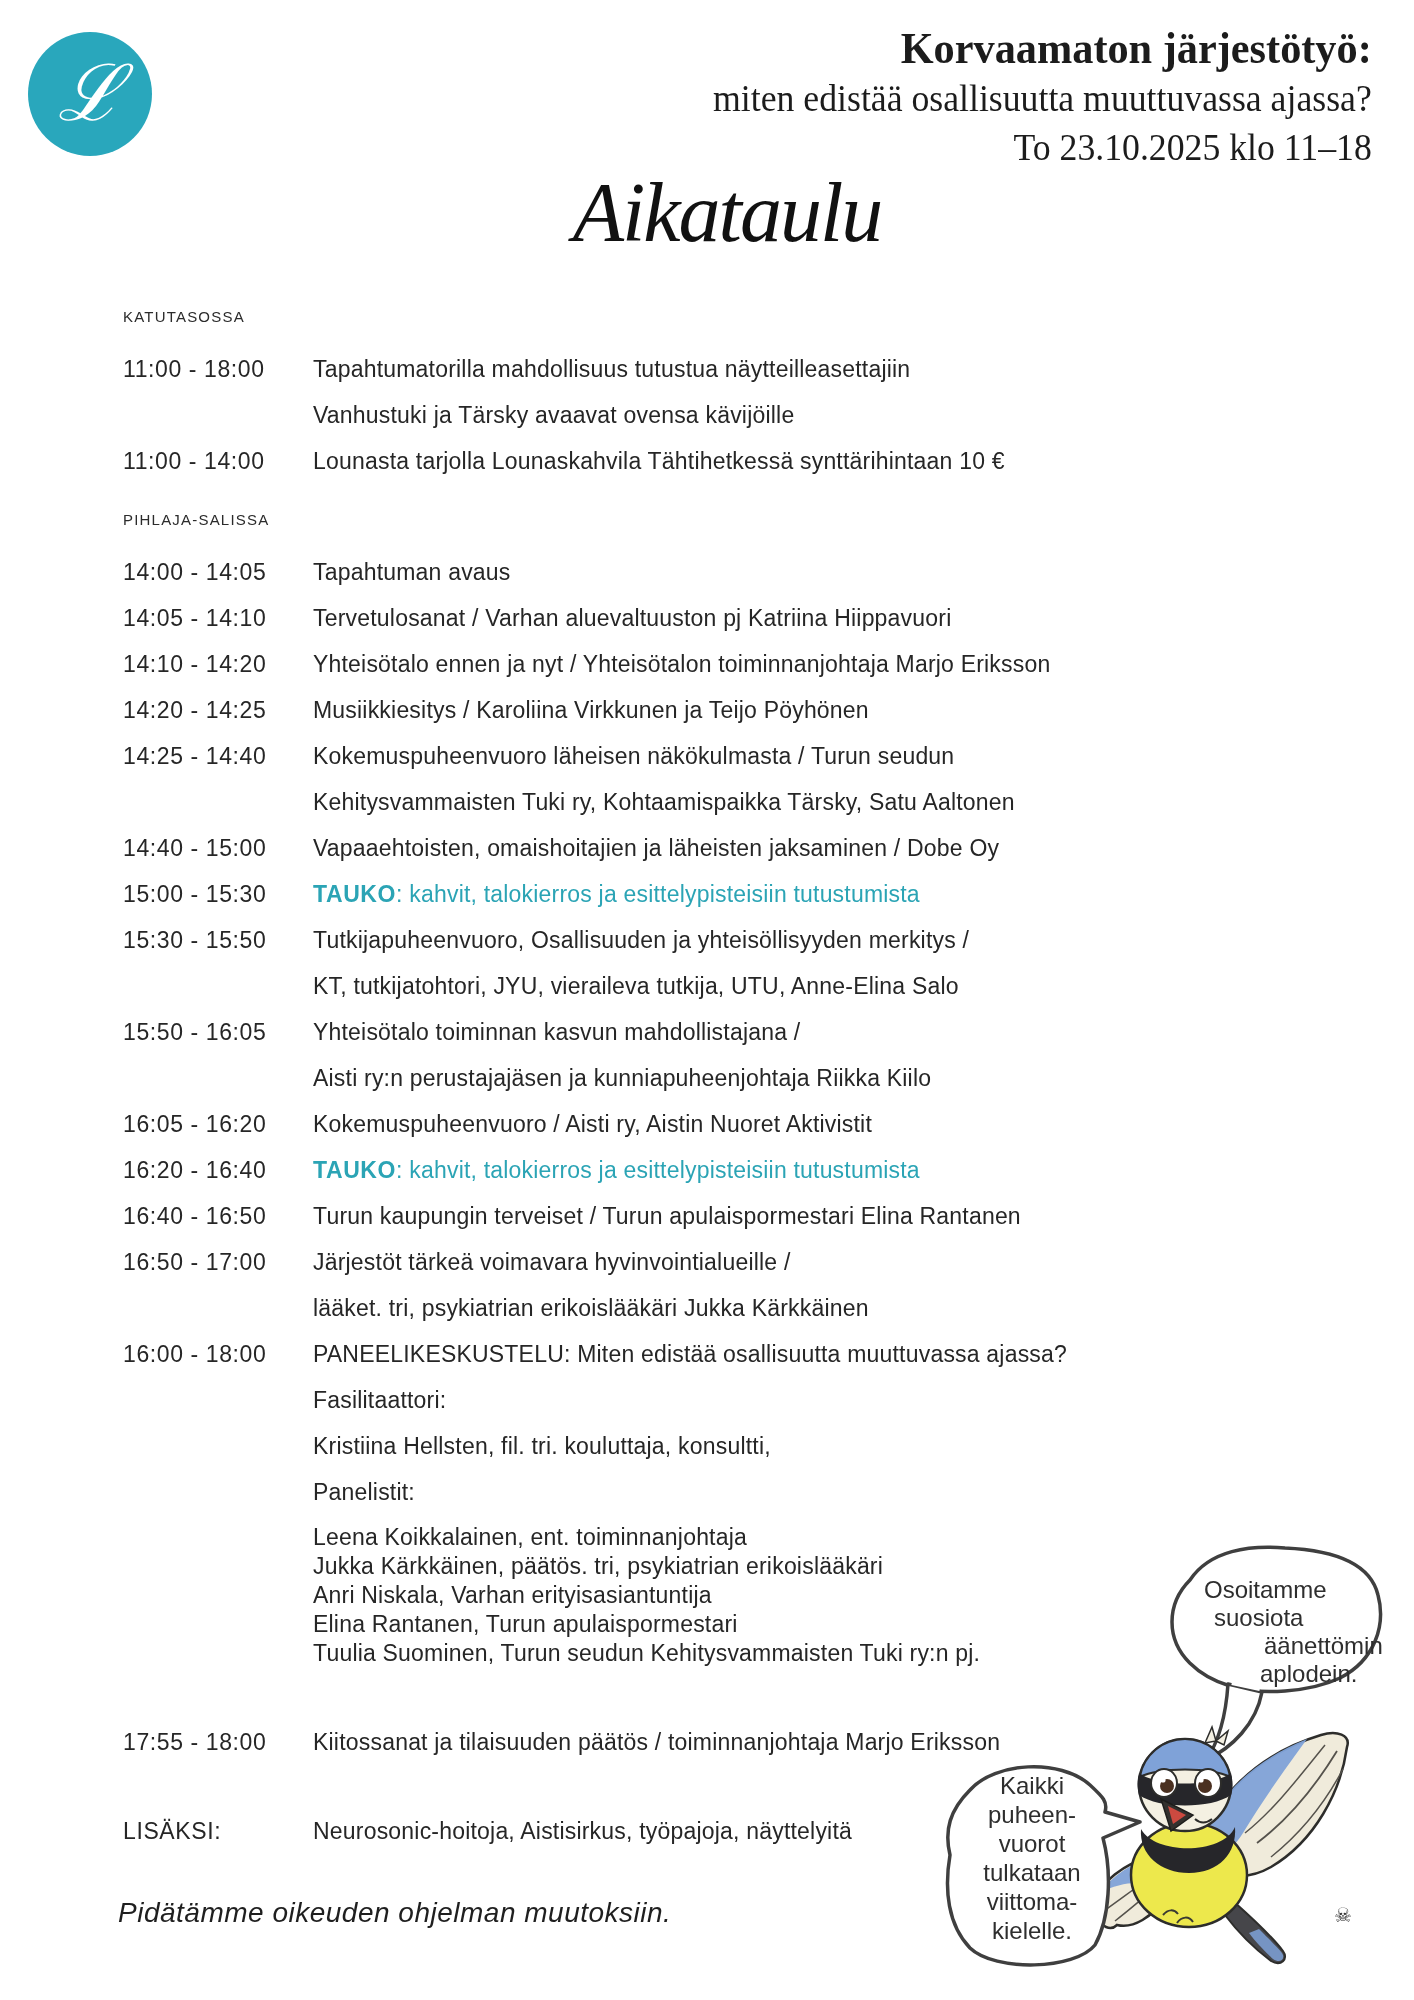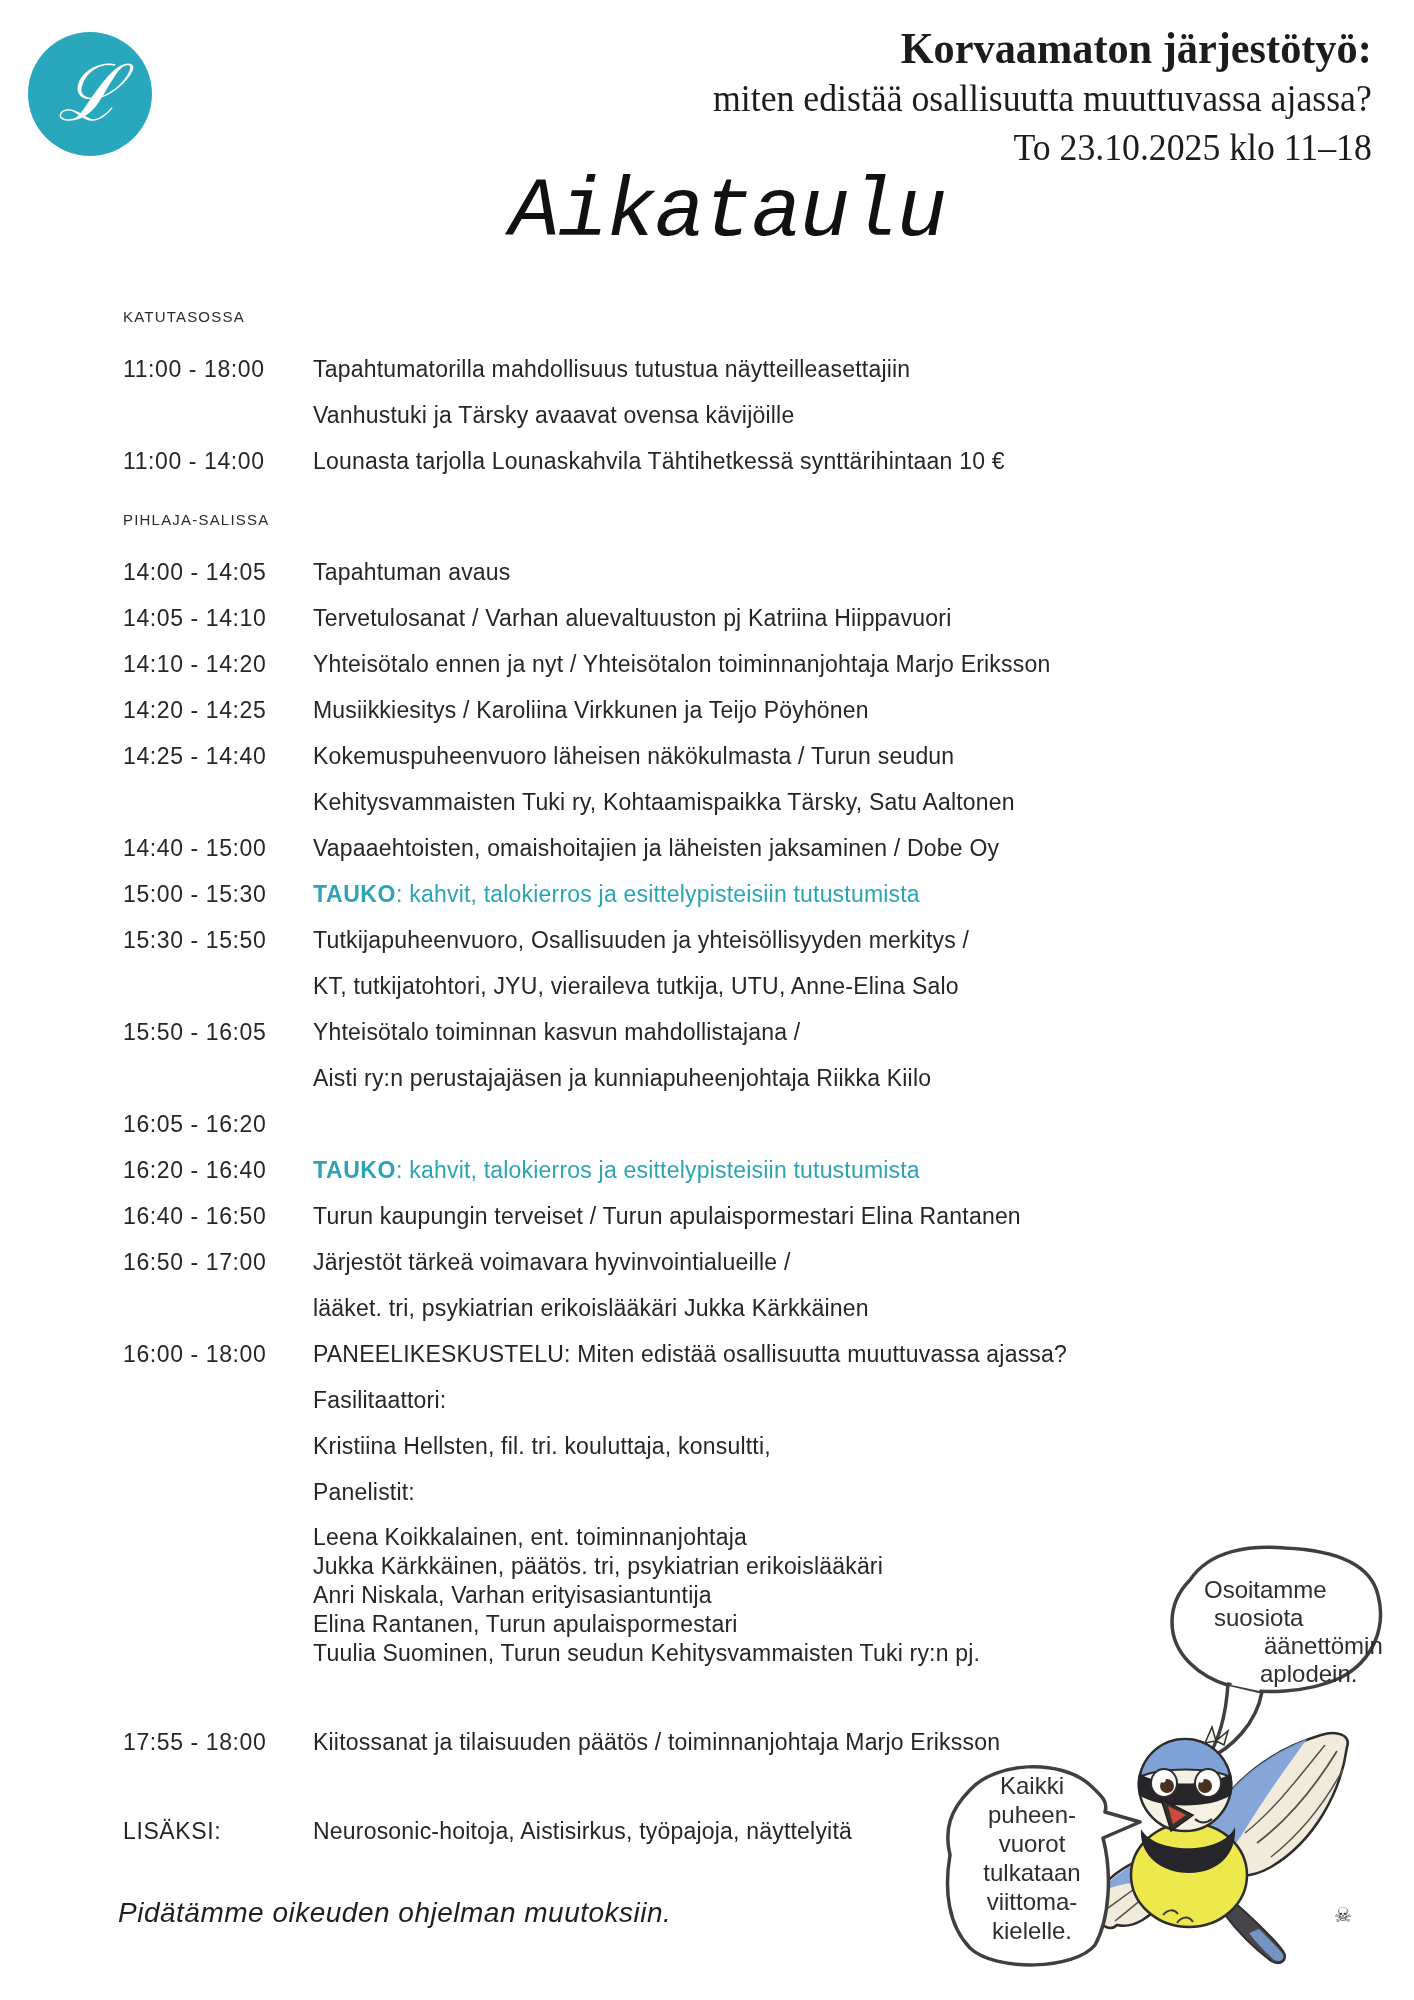--- a/index.html
+++ b/index.html
@@ -29,21 +29,21 @@
     font-weight:700;font-size:45px;line-height:52px;margin:0;
     transform:scaleX(.94);color:#1c1c1c;
   }
   .subtitle,.datetime{
     font-family:"Liberation Serif","DejaVu Serif",serif;
     font-weight:400;font-size:38px;line-height:49px;
     transform:scaleX(.94);color:#1c1c1c;
   }
   .script-heading{
     position:absolute;top:158px;left:0;right:0;text-align:center;
-    font-family:Liberation Mono, monospace;
+    font-family:Liberation Serif, serif;
     font-style:italic;font-weight:400;font-size:84px;line-height:110px;
     color:#111;letter-spacing:-2px;padding-left:40px;
   }
   
   .schedule{position:absolute;left:123px;top:303px;width:1000px;}
   .section-heading{
     font-size:15px;line-height:28px;letter-spacing:1.2px;
     color:#2b2b2b;margin:0 0 23px 0;
   }
   .section-heading.gap{margin-top:30px;}
@@ -146,20 +146,21 @@
       <div class="row">
         <div class="time">15:50 - 16:05</div>
         <div class="desc">Yhteisötalo toiminnan kasvun mahdollistajana /</div>
       </div>
       <div class="row">
         <div class="time"></div>
         <div class="desc">Aisti ry:n perustajajäsen ja kunniapuheenjohtaja Riikka Kiilo</div>
       </div>
       <div class="row">
         <div class="time">16:05 - 16:20</div>
+        <div class="desc">Kokemuspuheenvuoro / Aisti ry, Aistin Nuoret Aktivistit</div>
       </div>
       <div class="row">
         <div class="time">16:20 - 16:40</div>
         <div class="desc"><span class="accent-bold" style="color: rgb(43, 164, 181);">TAUKO</span><span style="color: rgb(43, 164, 181);">: kahvit, talokierros ja esittelypisteisiin tutustumista</span></div>
       </div>
       <div class="row">
         <div class="time">16:40 - 16:50</div>
         <div class="desc">Turun kaupungin terveiset / Turun apulaispormestari Elina Rantanen</div>
       </div>
       <div class="row">

